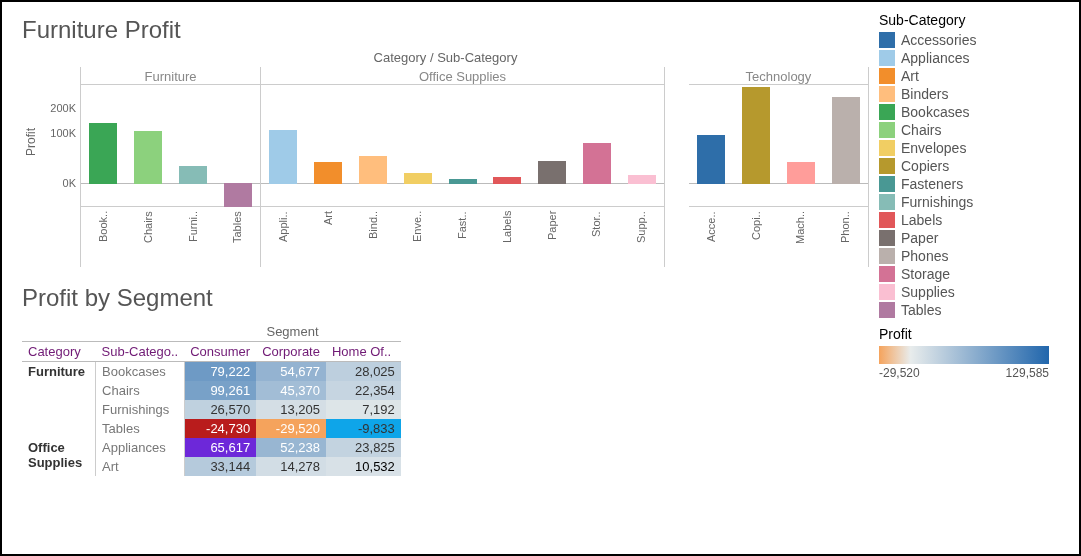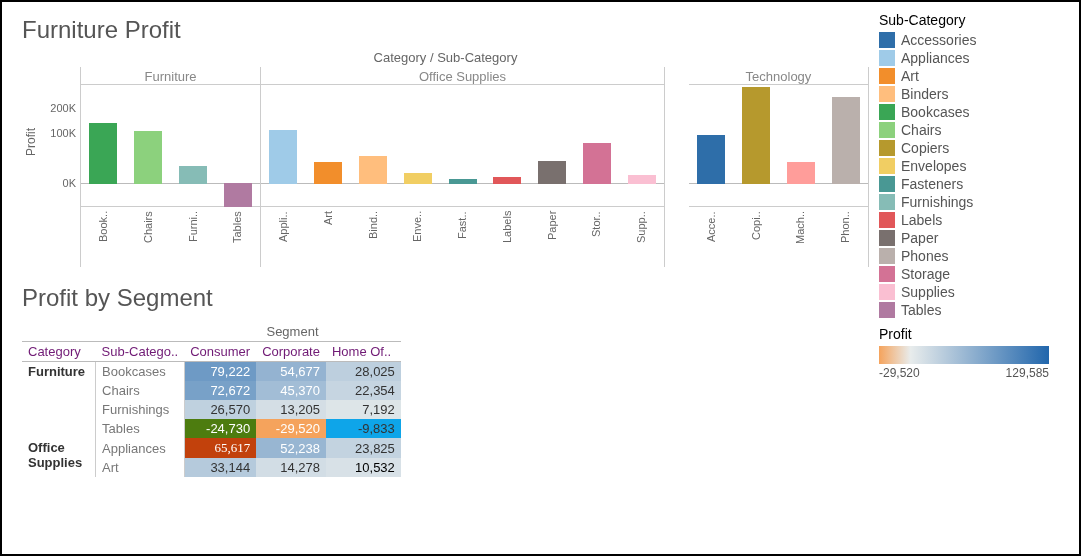--- a/index.html
+++ b/index.html
@@ -339,40 +339,40 @@
           <tbody>
             <tr>
               <td class="cat" rowspan="4">Furniture</td>
               <td class="sub">Bookcases</td>
               <td class="val" style="background: rgb(110, 154, 197); color: rgb(255, 255, 255);">79,222</td>
               <td class="val" style="background: rgb(148, 179, 209); color: rgb(255, 255, 255);">54,677</td>
               <td class="val" style="background: rgb(189, 207, 222); color: rgb(51, 51, 51);">28,025</td>
             </tr>
             <tr>
               <td class="sub">Chairs</td>
-              <td class="val" style="background: rgb(120, 161, 200); color: rgb(255, 255, 255);">72,672</td>
+              <td class="val" style="background: rgb(120, 161, 200); color: rgb(255, 255, 255);">99,261</td>
               <td class="val" style="background: rgb(162, 189, 214); color: rgb(255, 255, 255);">45,370</td>
               <td class="val" style="background: rgb(198, 213, 225); color: rgb(51, 51, 51);">22,354</td>
             </tr>
             <tr>
               <td class="sub">Furnishings</td>
               <td class="val" style="background: rgb(191, 209, 223); color: rgb(51, 51, 51);">26,570</td>
               <td class="val" style="background: rgb(212, 222, 229); color: rgb(51, 51, 51);">13,205</td>
               <td class="val" style="background: rgb(221, 229, 232); color: rgb(51, 51, 51);">7,192</td>
             </tr>
             <tr>
               <td class="sub">Tables</td>
-              <td class="val" style="background: #4d7c0f; color: rgb(255, 255, 255); margin-top: 8px;">-24,730</td>
+              <td class="val" style="background: #b91c1c; color: rgb(255, 255, 255); margin-top: 8px;">-24,730</td>
               <td class="val" style="background: rgb(245, 163, 92); color: rgb(255, 255, 255);">-29,520</td>
               <td class="val" style="background: #0ea5e9; color: rgb(51, 51, 51); padding-left: 32px;">-9,833</td>
             </tr>
             <tr>
               <td class="cat" rowspan="2">Office<br>Supplies</td>
               <td class="sub">Appliances</td>
-              <td class="val" style="background: #c2410c; color: rgb(255, 255, 255); font-family: Liberation Serif, serif;">65,617</td>
+              <td class="val" style="background: #6d28d9; color: rgb(255, 255, 255);">65,617</td>
               <td class="val" style="background: rgb(152, 182, 210); color: rgb(255, 255, 255);">52,238</td>
               <td class="val" style="background: rgb(195, 211, 224); color: rgb(51, 51, 51);">23,825</td>
             </tr>
             <tr>
               <td class="sub">Art</td>
               <td class="val" style="background: rgb(181, 202, 220); color: rgb(51, 51, 51);">33,144</td>
               <td class="val" style="background: rgb(210, 221, 229); color: rgb(51, 51, 51);">14,278</td>
               <td class="val" style="background: rgb(216, 225, 231); color: #000000;">10,532</td>
             </tr>
           </tbody>
@@ -401,26 +401,26 @@
         </div>
         <div class="legend-item">
           <span class="swatch" style="background: rgb(58, 166, 85);"></span>
           <span>Bookcases</span>
         </div>
         <div class="legend-item">
           <span class="swatch" style="background: rgb(140, 209, 125);"></span>
           <span>Chairs</span>
         </div>
         <div class="legend-item">
+          <span class="swatch" style="background: rgb(241, 206, 99);"></span>
+          <span>Envelopes</span>
+        </div>
+        <div class="legend-item">
           <span class="swatch" style="background: rgb(182, 153, 45);"></span>
           <span>Copiers</span>
-        </div>
-        <div class="legend-item">
-          <span class="swatch" style="background: rgb(241, 206, 99);"></span>
-          <span>Envelopes</span>
         </div>
         <div class="legend-item">
           <span class="swatch" style="background: rgb(73, 152, 148);"></span>
           <span>Fasteners</span>
         </div>
         <div class="legend-item">
           <span class="swatch" style="background: rgb(134, 188, 182);"></span>
           <span>Furnishings</span>
         </div>
         <div class="legend-item">

